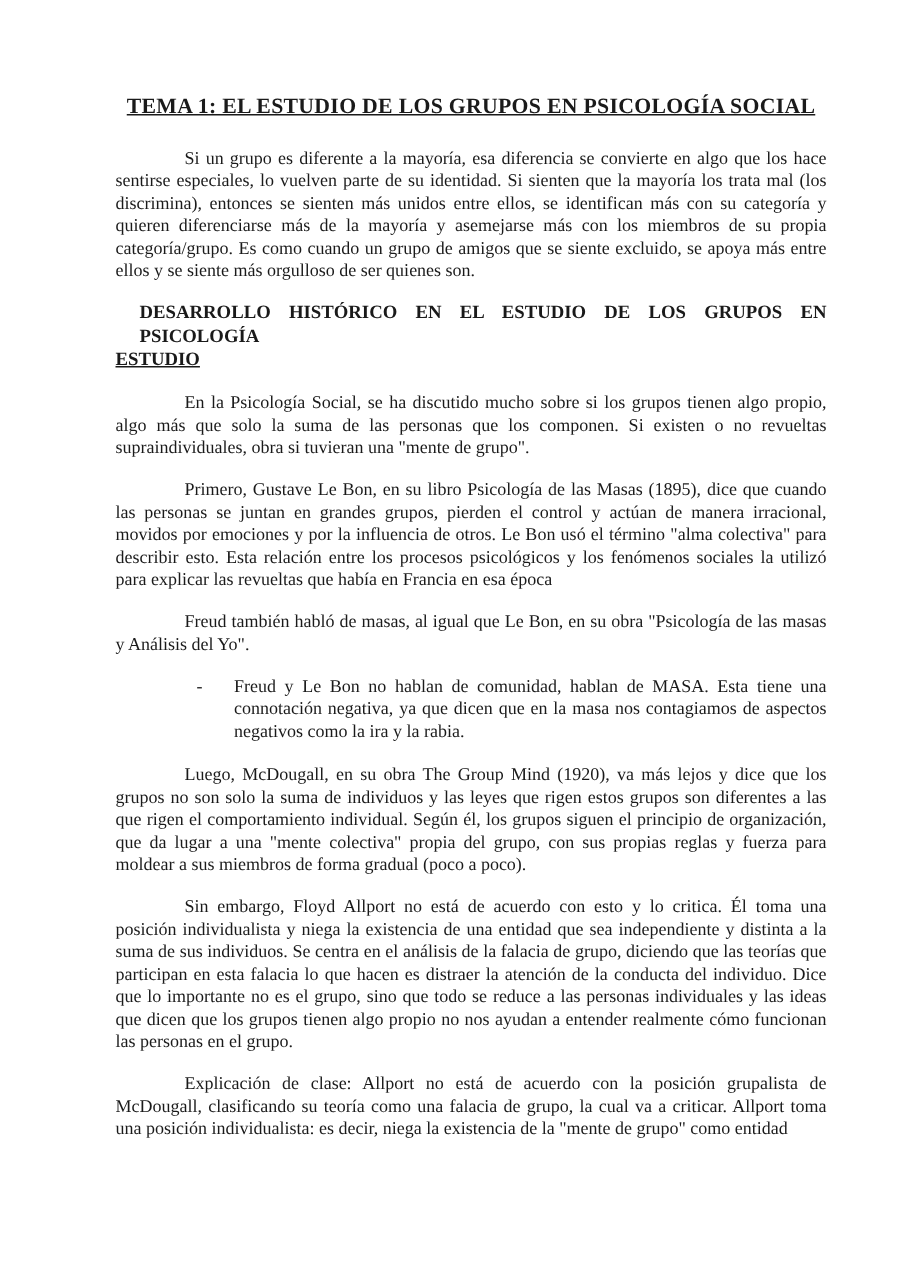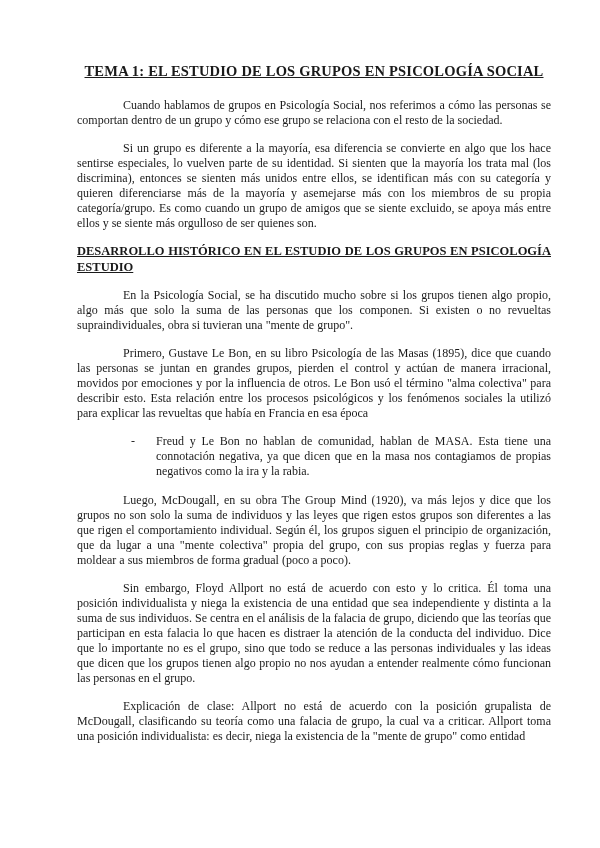--- a/index.html
+++ b/index.html
@@ -34,21 +34,21 @@
   .section-heading {
     font-size: 12.5px;
     line-height: 15.5px;
     font-weight: bold;
     margin: 2px 0 13px 0;
   }
   .section-heading .h2-line1 {
     display: block;
     text-align: justify;
     text-align-last: justify;
-    text-decoration: underline;
+    margin-left: 16px;
   }
   .section-heading .h2-line2 {
     display: inline-block;
     text-decoration: underline;
   }
   .bullet-row {
     display: flex;
     font-size: 12px;
     line-height: 15px;
     margin: 0 0 14px 54px;
@@ -57,37 +57,37 @@
   .bullet-text { flex: 1; text-align: justify; }
   .bold { font-weight: normal; }
 </style>
 </head>
 <body>
 
 <div class="page">
 
   <h1 class="doc-title">TEMA 1: EL ESTUDIO DE LOS GRUPOS EN PSICOLOGÍA SOCIAL</h1>
 
-  <p class="para"><span>Cuando hablamos de grupos en Psicología Social, nos referimos a cómo las personas se comportan dentro de un grupo y cómo ese grupo se relaciona con el resto de la sociedad.</span></p>
 
   <p class="para"><span>Si un grupo es diferente a la mayoría, esa diferencia se convierte en algo que los hace sentirse especiales, lo vuelven parte de su </span><span class="bold">identidad</span><span>. Si sienten que la mayoría los trata mal (los discrimina), entonces se sienten más unidos entre ellos, se identifican más con su categoría y quieren diferenciarse más de la mayoría y asemejarse más con los miembros de su propia </span><span class="bold">categoría/grupo</span><span>. Es como cuando un grupo de amigos que se siente excluido, se apoya más entre ellos y se siente más orgulloso de ser quienes son.</span></p>
 
   <h2 class="section-heading">
     <span class="h2-line1">DESARROLLO HISTÓRICO EN EL ESTUDIO DE LOS GRUPOS EN PSICOLOGÍA</span>
     <span class="h2-line2">ESTUDIO</span>
   </h2>
 
   <p class="para"><span>En la Psicología Social, se ha discutido mucho sobre si los grupos tienen algo propio, algo más que solo la suma de las personas que los componen. Si existen o no </span><span class="bold">revueltas supraindividuales</span><span>, obra si tuvieran una "mente de grupo".</span></p>
 
   <p class="para"><span>Primero, Gustave </span><span class="bold">Le Bon</span><span>, en su libro Psicología de las Masas (1895), dice que cuando las personas se juntan en grandes grupos, pierden el control y actúan de manera irracional, movidos por emociones y por la influencia de otros. Le Bon usó el término </span><span class="bold">"alma colectiva"</span><span> para describir esto. Esta relación entre los </span><span class="bold">procesos psicológicos</span><span> y los </span><span class="bold">fenómenos sociales</span><span> la utilizó para explicar las revueltas que había en Francia en esa época</span></p>
 
+  <p class="para"><span class="bold">Freud</span><span> también habló de masas, al igual que Le Bon, en su obra "Psicología de las masas y Análisis del Yo".</span></p>
 
   <div class="bullet-row">
     <span class="bullet-marker">-</span>
-    <span class="bullet-text"><span>Freud y Le Bon no hablan de comunidad, hablan de MASA. Esta tiene una connotación negativa, ya que dicen que en la masa nos contagiamos de propias negativos como la ira y la rabia.</span></span>
+    <span class="bullet-text"><span>Freud y Le Bon no hablan de comunidad, hablan de MASA. Esta tiene una connotación negativa, ya que dicen que en la masa nos contagiamos de aspectos negativos como la ira y la rabia.</span></span>
   </div>
 
   <p class="para"><span>Luego, </span><span class="bold">McDougall</span><span>, en su obra The Group Mind (1920), va más lejos y dice que los grupos no son solo la suma de individuos y las leyes que rigen estos grupos son diferentes a las que rigen el comportamiento individual. Según él, los grupos siguen el </span><span class="bold">principio de organización</span><span>, que da lugar a una "mente colectiva" propia del grupo, con sus propias reglas y fuerza para moldear a sus miembros de forma gradual (poco a poco).</span></p>
 
   <p class="para"><span>Sin embargo, Floyd </span><span class="bold">Allport</span><span> no está de acuerdo con esto y lo critica. Él toma una posición individualista y niega la existencia de una entidad que sea independiente y distinta a la suma de sus individuos. Se centra en el análisis de la falacia de grupo, diciendo que las teorías que participan en esta falacia lo que hacen es distraer la atención de la conducta del individuo. Dice que lo importante no es el grupo, sino que todo se reduce a las personas individuales y las ideas que dicen que los grupos tienen algo propio no nos ayudan a entender realmente cómo funcionan las personas en el grupo.</span></p>
 
   <p class="para"><span>Explicación de clase: Allport no está de acuerdo con la posición grupalista de McDougall, clasificando su teoría como una falacia de grupo, la cual va a criticar. Allport toma una posición individualista: es decir, niega la existencia de la "mente de grupo" como entidad</span></p>
 
 </div>
 

